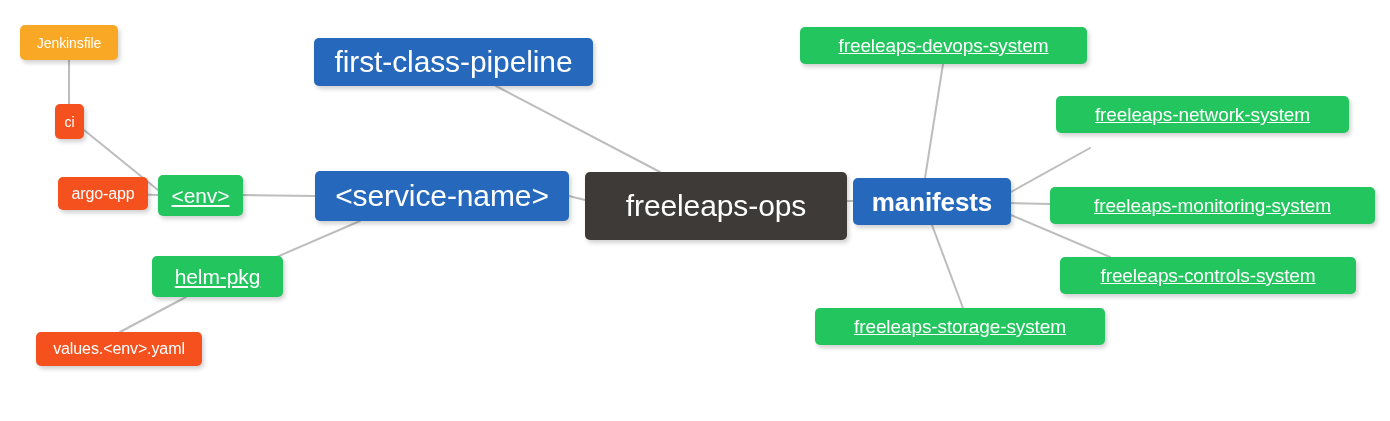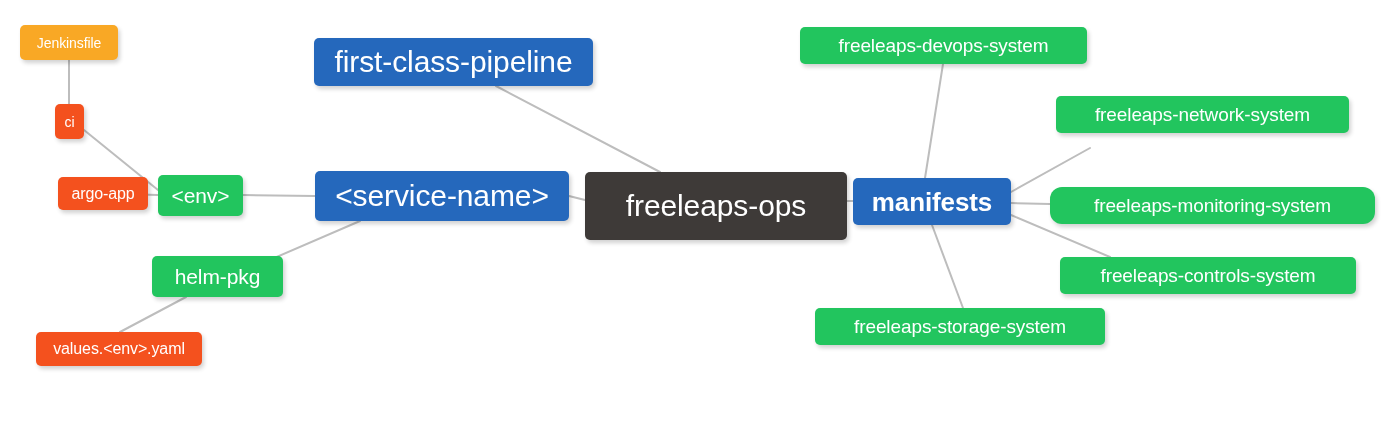--- a/index.html
+++ b/index.html
@@ -35,21 +35,21 @@
     color: #ffffff;
     white-space: nowrap;
     border-radius: 5px;
     box-shadow: 2px 3px 4px rgba(0,0,0,0.18);
     letter-spacing: -0.1px;
     line-height: 1;
     z-index: 2;
   }
   .n-orange { background: #f9a825; }
   .n-red    { background: #f4511e; }
-  .n-green  { background: #22c55e; }
+  .n-green  { background: #22c55e; text-decoration: underline; }
   .n-blue   { background: #2568bc; }
   .n-dark   { background: #3e3a38; }
 
   
   .t-xs  { font-size: 14px; }
   .t-sm  { font-size: 16px; margin-left: 26px; }
   .t-md  { font-size: 19px; }
   .t-lg  { font-size: 21px; }
   .t-xl  { font-size: 26px; font-weight: bold; }
   .t-xxl { font-size: 30px; }
@@ -106,21 +106,21 @@
       </div>
       <div class="node n-blue t-xl" style="left: 853px; top: 178px; width: 158px; height: 47px;">
         <span>manifests</span>
       </div>
       <div class="node n-green t-md" style="left: 800px; top: 27px; width: 287px; height: 37px;">
         <span>freeleaps-devops-system</span>
       </div>
       <div class="node n-green t-md" style="left: 1056px; top: 96px; width: 293px; height: 37px;">
         <span>freeleaps-network-system</span>
       </div>
-      <div class="node n-green t-md" style="left: 1050px; top: 187px; width: 325px; height: 37px; border-radius: 12px;">
+      <div class="node n-green t-md" style="left: 1050px; top: 187px; width: 325px; height: 37px;">
         <span>freeleaps-monitoring-system</span>
       </div>
       <div class="node n-green t-md" style="left: 1060px; top: 257px; width: 296px; height: 37px; justify-content: center;">
         <span>freeleaps-controls-system</span>
       </div>
       <div class="node n-green t-md" style="left: 815px; top: 308px; width: 290px; height: 37px;">
         <span>freeleaps-storage-system</span>
       </div>
     </div>
 

